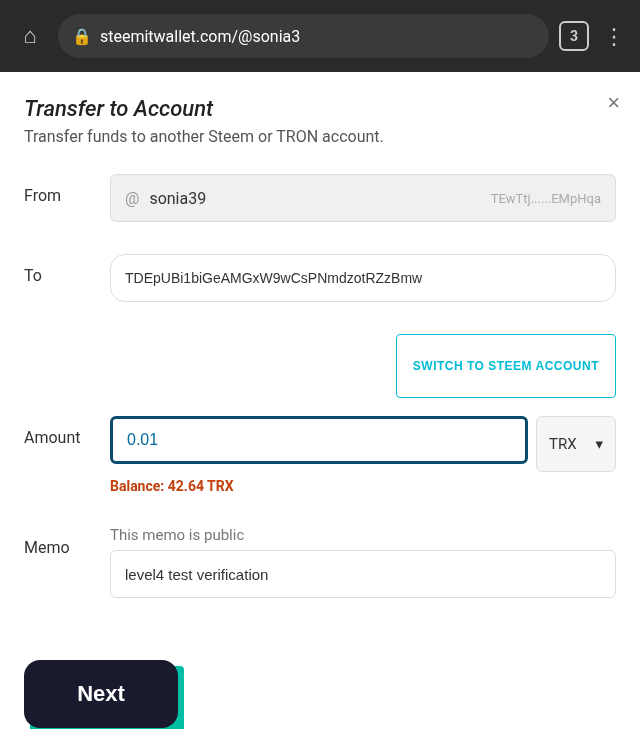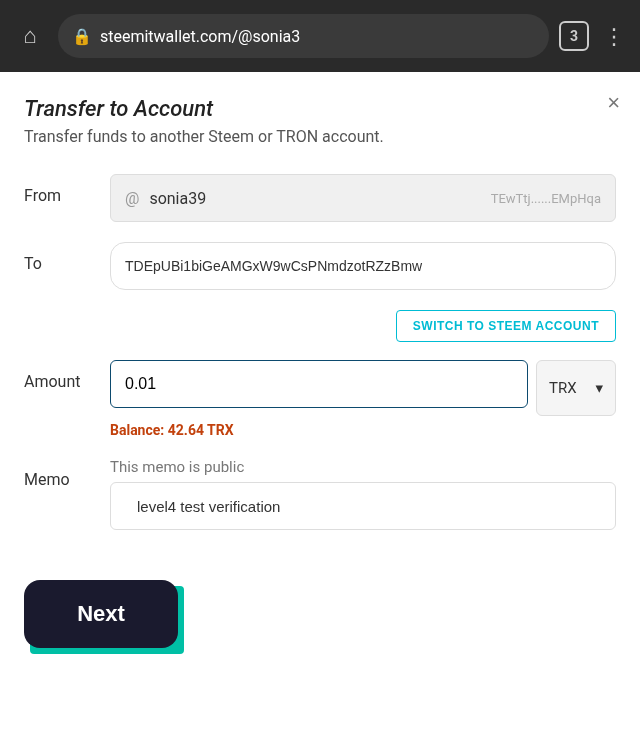--- a/index.html
+++ b/index.html
@@ -110,21 +110,21 @@
       cursor: pointer;
       line-height: 1;
       background: none;
       border: none;
     }
 
     
     .form-row {
       display: flex;
       align-items: flex-start;
-      margin-bottom: 20px;
+      margin-bottom: 32px;
       gap: 16px;
     }
     .form-label {
       font-size: 16px;
       color: #333;
       width: 70px;
       flex-shrink: 0;
       padding-top: 12px;
     }
     .form-control-wrap {
@@ -179,39 +179,39 @@
       justify-content: flex-end;
       margin-bottom: 18px;
     }
     .switch-btn {
       border: 1.5px solid #00bcd4;
       background: transparent;
       color: #00bcd4;
       font-size: 12px;
       font-weight: 600;
       letter-spacing: 0.5px;
-      padding: 8px 16px;
+      padding: 24px 16px;
       border-radius: 4px;
       cursor: pointer;
       text-transform: uppercase;
     }
 
     
     .amount-input-wrap {
       display: flex;
       gap: 8px;
     }
     .amount-input {
       flex: 1;
-      border: 1px solid #0c4a6e;
+      border: 3px solid #0c4a6e;
       border-radius: 6px;
       height: 48px;
       padding: 0 14px;
       font-size: 16px;
-      color: #000000;
+      color: #0369a1;
       outline: none;
     }
     .currency-select {
       border: 1px solid #ddd;
       border-radius: 6px;
       height: 56px;
       padding: 0 12px;
       font-size: 15px;
       color: #333;
       background: #f5f5f5;
@@ -234,21 +234,21 @@
     .memo-public-hint {
       font-size: 15px;
       color: #777;
       margin-bottom: 6px;
     }
     .memo-input {
       width: 100%;
       border: 1px solid #ddd;
       border-radius: 6px;
       height: 48px;
-      padding: 0 26px;
+      padding: 0 14px;
       font-size: 15px;
       color: #333;
       outline: none;
     }
 
     
     .next-btn-wrap {
       margin-top: 30px;
       position: relative;
       display: inline-block;

